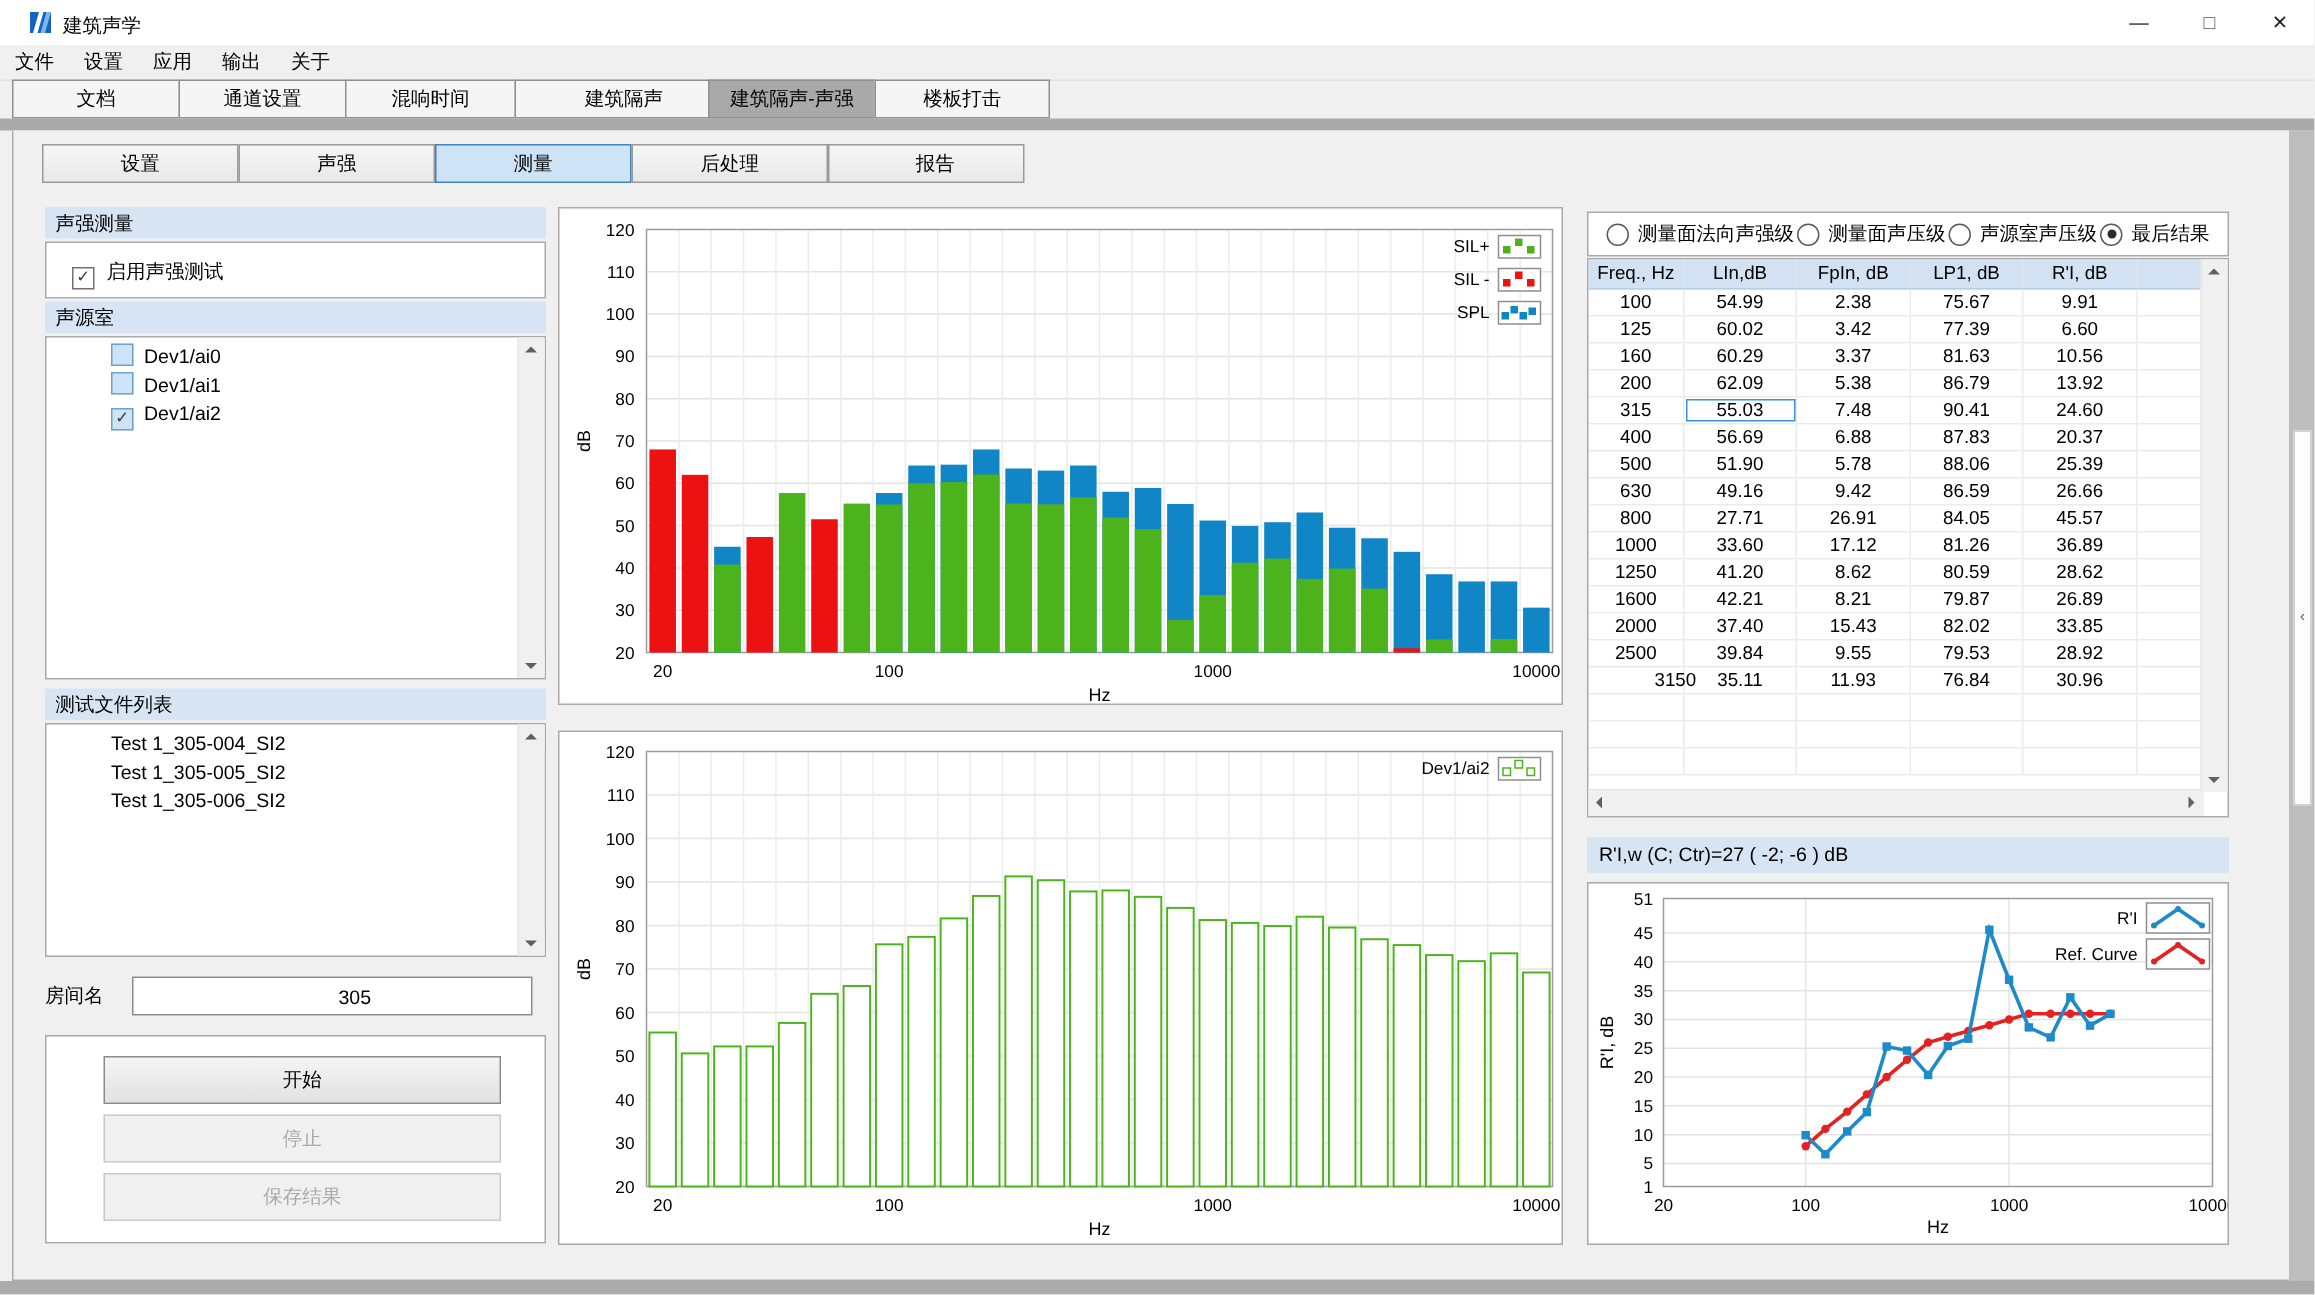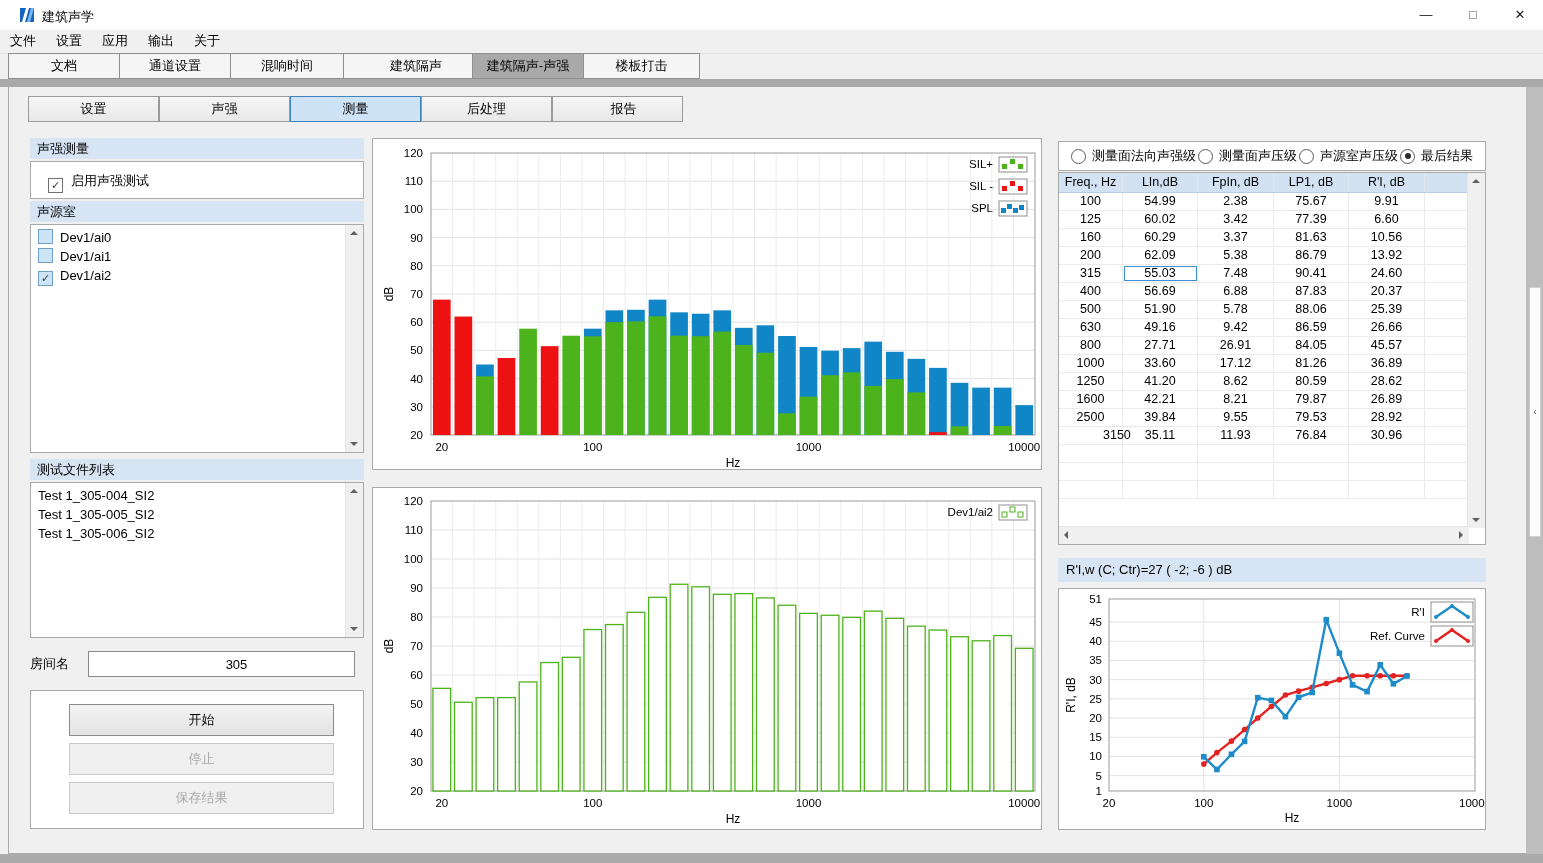--- a/index.html
+++ b/index.html
@@ -28,21 +28,21 @@
   
   .stab{position:absolute;top:96px;height:26px;width:131px;text-align:center;line-height:24px;font-size:13px;
         background:linear-gradient(#f6f6f6,#e8e8e8);border:1px solid #9a9a9a;box-sizing:border-box;}
   .stab.active{background:#cfe3f7;border:1px solid #3f84bf;}
   
   .hdr{background:#d6e4f4;font-size:13px;line-height:21px;padding-left:7px;box-sizing:border-box;}
   .panel{background:#fff;border:1px solid #a9a9a9;box-sizing:border-box;}
   .cb{display:inline-block;width:13px;height:13px;border:1px solid #707070;background:#fff;
       text-align:center;line-height:12px;font-size:11px;color:#3a3a3a;vertical-align:-2px;}
   .cb.blue{background:#cde4f7;border:1px solid #70a0c8;}
-  .listrow{height:19px;line-height:19px;font-size:13px;padding-left:7px;}
+  .listrow{height:19px;line-height:19px;font-size:13px;padding-left:7px;margin-left:36px;}
   .scroll-v{position:absolute;right:0;top:0;width:17px;background:#f0f0f0;border-left:1px solid #e5e5e5;}
   .scroll-h{position:absolute;left:0;bottom:0;height:17px;background:#f0f0f0;border-top:1px solid #e5e5e5;}
   .sb-arrow{position:absolute;width:17px;height:17px;background:#f0f0f0;}
   .tri{position:absolute;width:0;height:0;border:4px solid transparent;}
   .room-label{font-size:13px;line-height:26px;}
   .room-input{box-sizing:border-box;width:267px;height:26px;border:1px solid #8a8a8a;background:#fff;
               text-align:center;font-size:13px;font-family:inherit;}
   .btn{position:absolute;left:38px;width:265px;height:32px;text-align:center;line-height:30px;font-size:13px;
        background:linear-gradient(#f4f4f4,#e2e2e2);border:1px solid #8a8a8a;box-sizing:border-box;}
   .btn.disabled{background:#f0f0f0;border:1px solid #c9c9c9;color:#a9a9a9;}
@@ -471,20 +471,28 @@
       </div>
       <div class="tbl-row">
         <div class="tbl-cell" style="width: 64px;">1600</div>
         <div class="tbl-cell" style="width: 75px;">42.21</div>
         <div class="tbl-cell" style="width: 76px;">8.21</div>
         <div class="tbl-cell" style="width: 75px;">79.87</div>
         <div class="tbl-cell" style="width: 76px;">26.89</div>
         <div class="tbl-cell" style="width: 44px;"></div>
       </div>
       <div class="tbl-row">
+        <div class="tbl-cell" style="width: 64px;">2000</div>
+        <div class="tbl-cell" style="width: 75px;">37.40</div>
+        <div class="tbl-cell" style="width: 76px;">15.43</div>
+        <div class="tbl-cell" style="width: 75px;">82.02</div>
+        <div class="tbl-cell" style="width: 76px;">33.85</div>
+        <div class="tbl-cell" style="width: 44px;"></div>
+      </div>
+      <div class="tbl-row">
         <div class="tbl-cell" style="width: 64px;">2500</div>
         <div class="tbl-cell" style="width: 75px;">39.84</div>
         <div class="tbl-cell" style="width: 76px;">9.55</div>
         <div class="tbl-cell" style="width: 75px;">79.53</div>
         <div class="tbl-cell" style="width: 76px;">28.92</div>
         <div class="tbl-cell" style="width: 44px;"></div>
       </div>
       <div class="tbl-row">
         <div class="tbl-cell" style="width: 64px; padding-left: 44px;">3150</div>
         <div class="tbl-cell" style="width: 75px;">35.11</div>

